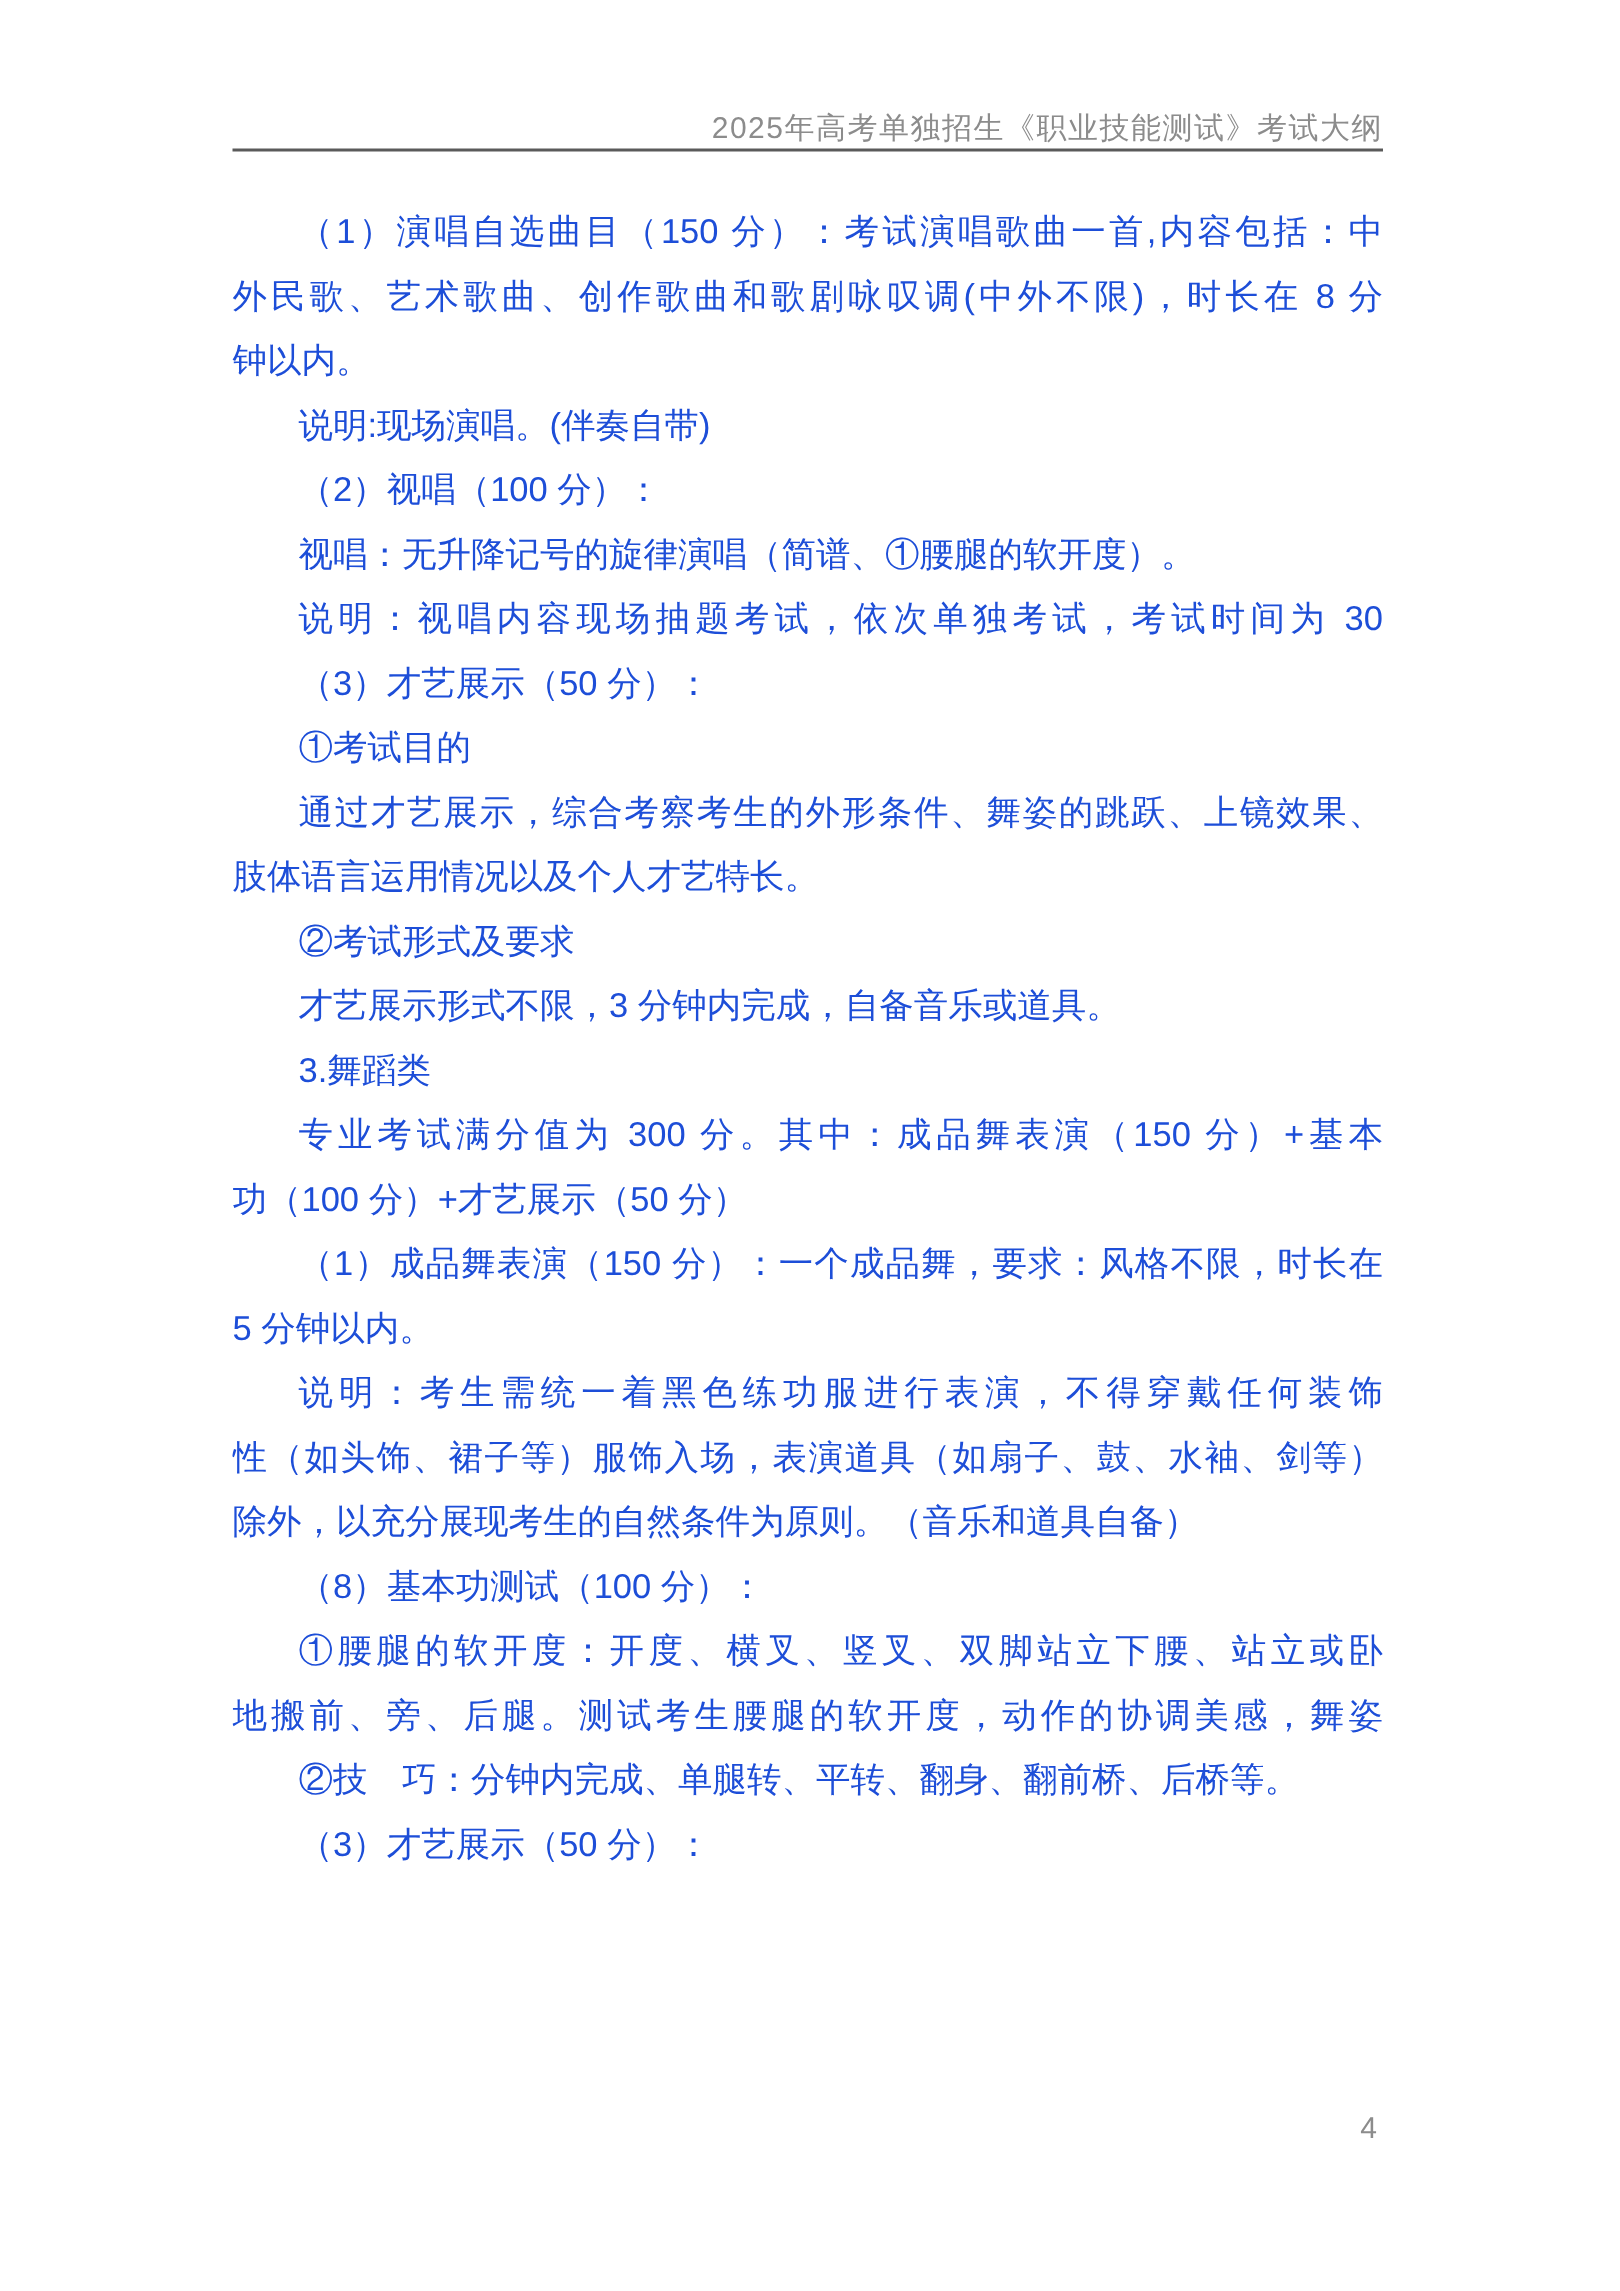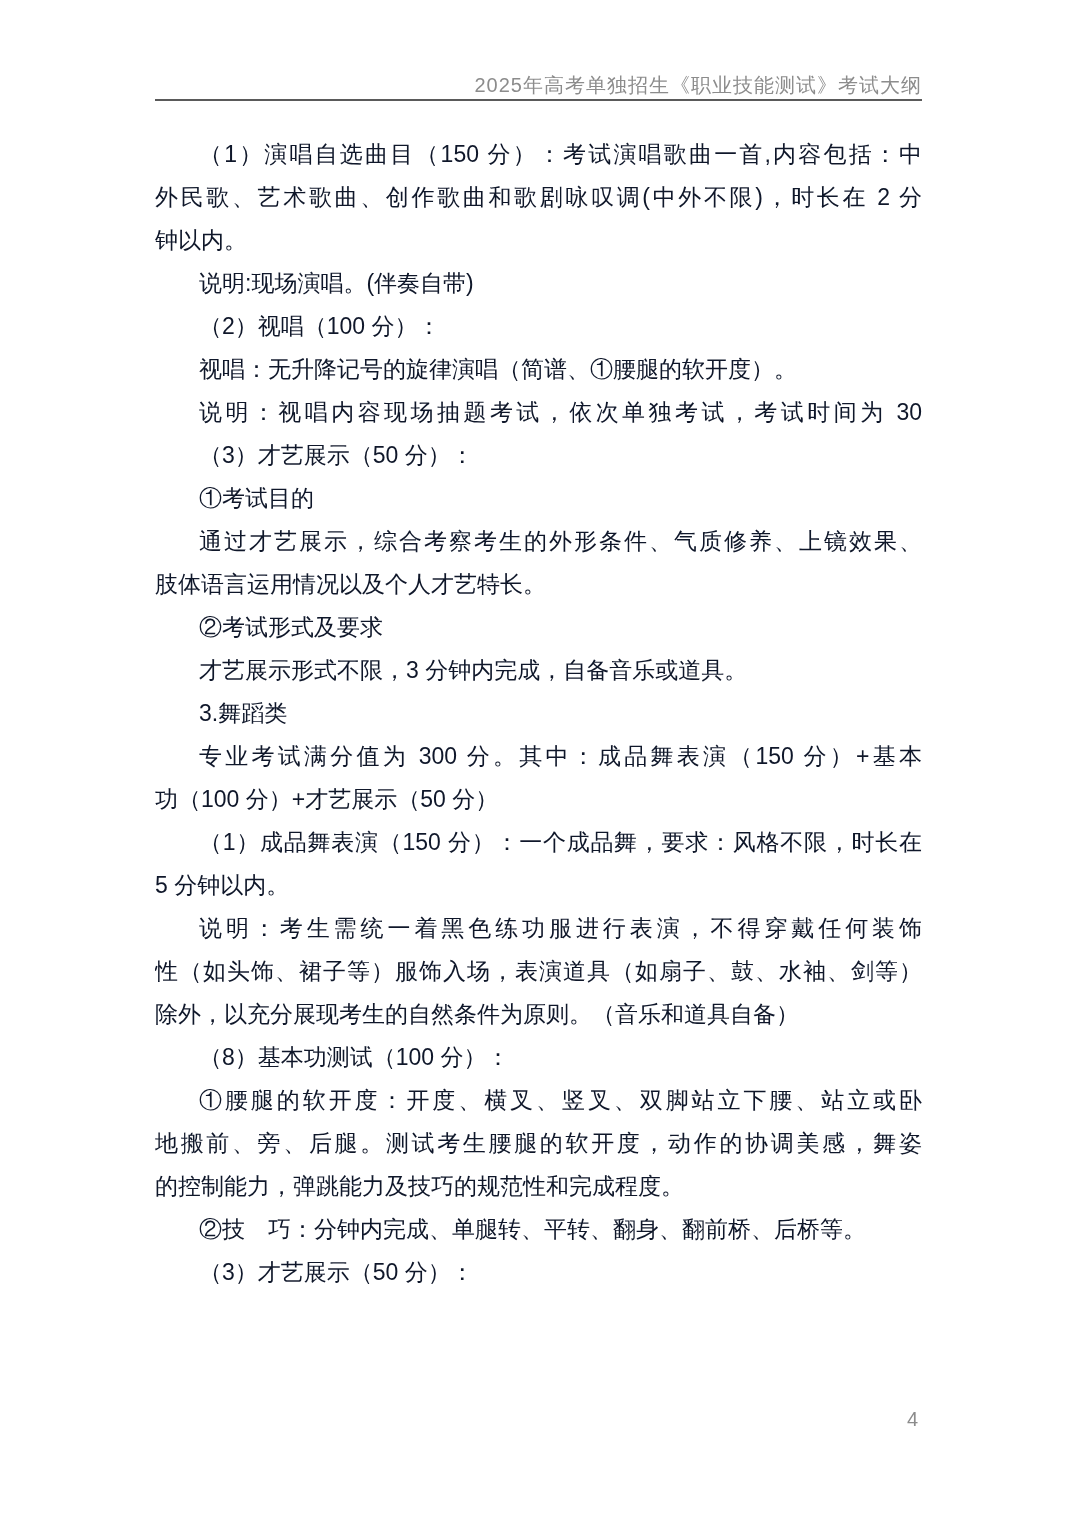--- a/index.html
+++ b/index.html
@@ -35,21 +35,21 @@
     top: 133px;
     left: 155px;
     width: 767px;
   }
   .line {
     font-size: 23px;
     line-height: 43px;
     height: 43px;
     overflow: hidden;
     text-align: justify;
-    color: #0f172a;
+    color: #1d4ed8;
     white-space: normal;
   }
   .line.full { text-align-last: justify; }
   .line.indent { text-indent: 44px; }
   .line.bold { font-weight: 400; }
   .page-number {
     position: absolute;
     top: 1408px;
     right: 162px;
     font-size: 20px;
@@ -60,42 +60,41 @@
 <body>
 
 <div class="page">
   <div class="header">
     <span>2025年高考单独招生《职业技能测试》考试大纲</span>
   </div>
   <div class="header-rule"></div>
 
   <div class="doc-body">
       <div class="line indent full">（1）演唱自选曲目（150 分）：考试演唱歌曲一首,内容包括：中</div>
-      <div class="line full">外民歌、艺术歌曲、创作歌曲和歌剧咏叹调(中外不限)，时长在 2 分</div>
+      <div class="line full">外民歌、艺术歌曲、创作歌曲和歌剧咏叹调(中外不限)，时长在 8 分</div>
       <div class="line">钟以内。</div>
       <div class="line indent">说明:现场演唱。(伴奏自带)</div>
       <div class="line indent">（2）视唱（100 分）：</div>
       <div class="line indent">视唱：无升降记号的旋律演唱（简谱、①腰腿的软开度）。</div>
       <div class="line indent full">说明：视唱内容现场抽题考试，依次单独考试，考试时间为 30</div>
       <div class="line indent">（3）才艺展示（50 分）：</div>
       <div class="line indent">①考试目的</div>
-      <div class="line indent full">通过才艺展示，综合考察考生的外形条件、气质修养、上镜效果、</div>
+      <div class="line indent full">通过才艺展示，综合考察考生的外形条件、舞姿的跳跃、上镜效果、</div>
       <div class="line">肢体语言运用情况以及个人才艺特长。</div>
       <div class="line indent">②考试形式及要求</div>
       <div class="line indent">才艺展示形式不限，3 分钟内完成，自备音乐或道具。</div>
       <div class="line indent bold">3.舞蹈类</div>
       <div class="line indent full">专业考试满分值为 300 分。其中：成品舞表演（150 分）+基本</div>
       <div class="line">功（100 分）+才艺展示（50 分）</div>
       <div class="line indent full">（1）成品舞表演（150 分）：一个成品舞，要求：风格不限，时长在</div>
       <div class="line">5 分钟以内。</div>
       <div class="line indent full">说明：考生需统一着黑色练功服进行表演，不得穿戴任何装饰</div>
       <div class="line full">性（如头饰、裙子等）服饰入场，表演道具（如扇子、鼓、水袖、剑等）</div>
       <div class="line">除外，以充分展现考生的自然条件为原则。（音乐和道具自备）</div>
       <div class="line indent">（8）基本功测试（100 分）：</div>
       <div class="line indent full">①腰腿的软开度：开度、横叉、竖叉、双脚站立下腰、站立或卧</div>
       <div class="line full">地搬前、旁、后腿。测试考生腰腿的软开度，动作的协调美感，舞姿</div>
-      <div class="line">的控制能力，弹跳能力及技巧的规范性和完成程度。</div>
       <div class="line indent">②技　巧：分钟内完成、单腿转、平转、翻身、翻前桥、后桥等。</div>
       <div class="line indent">（3）才艺展示（50 分）：</div>
     </div>
 
   <div class="page-number">4</div>
 </div>
 
 </body></html>

